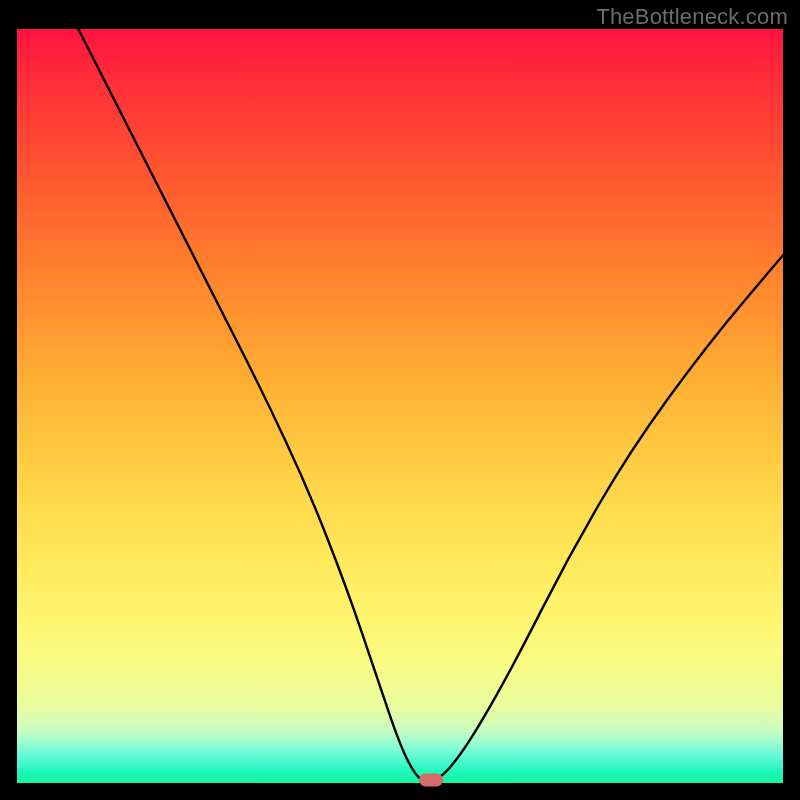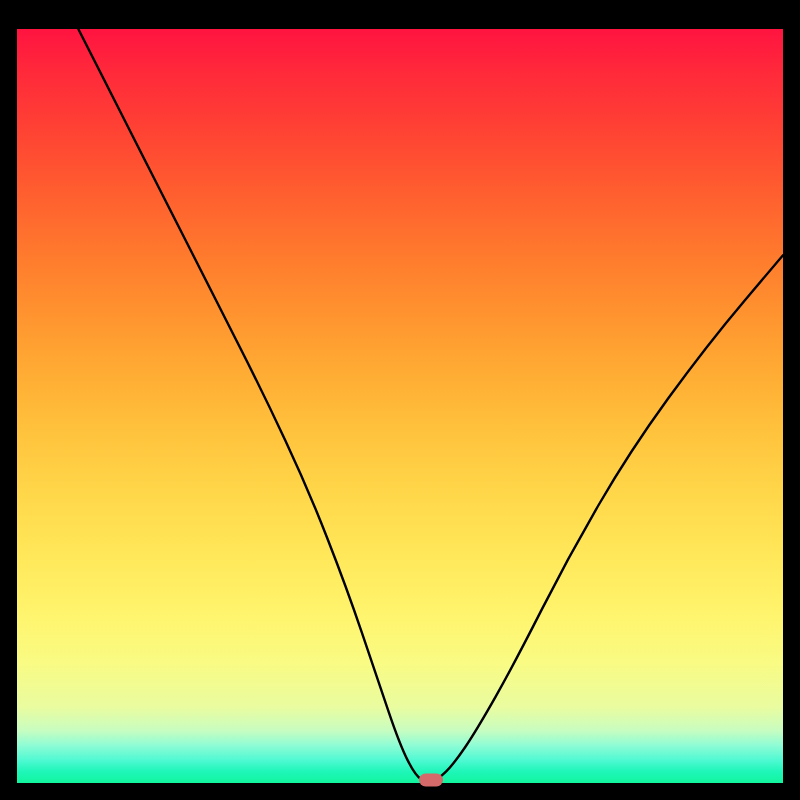--- a/index.html
+++ b/index.html
@@ -70,20 +70,21 @@
     background: #d46a6a;
     border-radius: 7px;
     transform: translate(-50%, -50%);
     z-index: 2;
   }
 </style>
 </head>
 <body>
 
 <div class="frame">
+  <div class="watermark">TheBottleneck.com</div>
 
   <div class="plot-area">
     <svg class="curve" viewBox="0 0 766 754" preserveAspectRatio="none">
       <path id="curve-path" fill="none" stroke="#000" stroke-width="2.4" stroke-linejoin="round" stroke-linecap="round" d="M 61.3 0.0 Q 61.3 0.0 84.3 45.2 Q 107.2 90.5 130.2 135.7 Q 153.2 181.0 176.2 226.2 Q 199.2 271.4 222.1 316.7 Q 245.1 361.9 268.1 410.9 Q 291.1 459.9 310.2 509.0 Q 329.4 558.0 344.7 603.2 Q 360.0 648.4 371.5 682.4 Q 383.0 716.3 390.7 731.4 Q 398.3 746.5 404.1 750.2 Q 409.8 754.0 415.6 752.1 Q 421.3 750.2 429.0 742.7 Q 436.6 735.1 448.1 718.2 Q 459.6 701.2 478.8 667.3 Q 497.9 633.4 524.7 580.6 Q 551.5 527.8 582.2 475.0 Q 612.8 422.2 651.1 369.5 Q 689.4 316.7 727.7 271.4 L 766.0 226.2"></path>
     </svg>
     <div class="marker" id="min-marker" style="left: 413.6px; top: 751px;"></div>
   </div>
 </div>
 
 </body></html>

